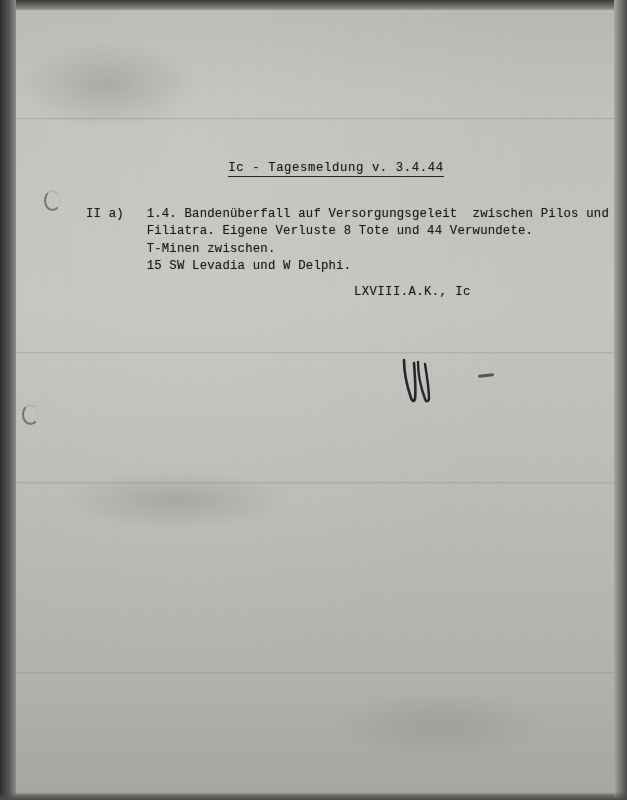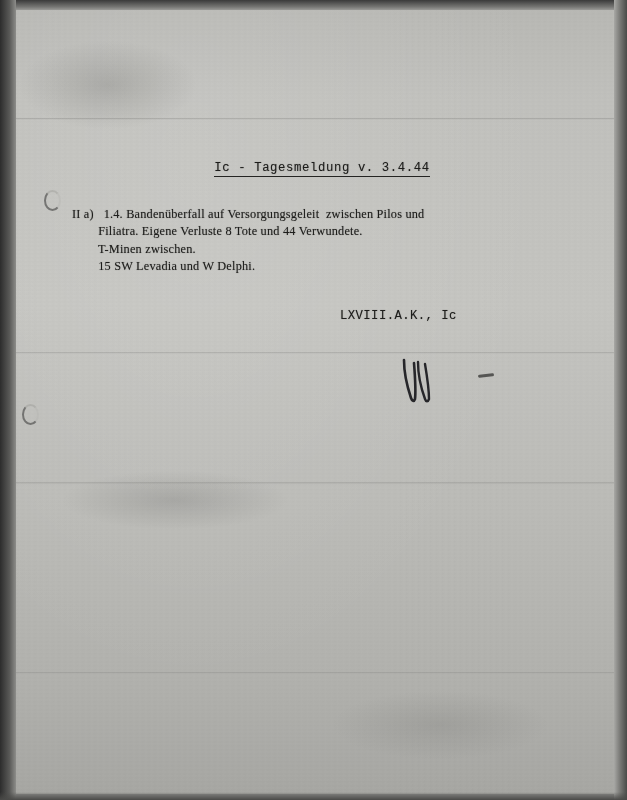--- a/index.html
+++ b/index.html
@@ -80,43 +80,43 @@
     border: 2px solid rgba(90,90,88,0.75);
     border-radius: 50%;
     background: transparent;
     border-right-color: rgba(170,170,166,0.25);
     border-top-color: rgba(150,150,146,0.4);
   }
 
   
   .doc {
     position: absolute;
-    left: 72px;
+    left: 86px;
     top: 160px;
     width: 490px;
     color: #1d1d1b;
     font-size: 12.3px;
     line-height: 17.5px;
     letter-spacing: .2px;
     text-shadow: 0 0 1px rgba(40,40,38,0.45);
   }
   .title {
     text-align: center;
     margin: 0 0 28px 0;
     padding-left: 10px;
   }
   .title span {
     border-bottom: 1px solid #242422;
     padding-bottom: 1px;
     letter-spacing: .6px;
   }
   .body-block { margin: 0; }
-  .line { white-space: pre; font-family: Liberation Serif, serif; }
+  .line { white-space: pre; }
   .sig {
-    margin-top: 32px;
+    margin-top: 8px;
     padding-left: 268px;
     letter-spacing: .4px;
   }
 
   
   .penmark {
     position: absolute;
     left: 398px;
     top: 358px;
     width: 40px;

